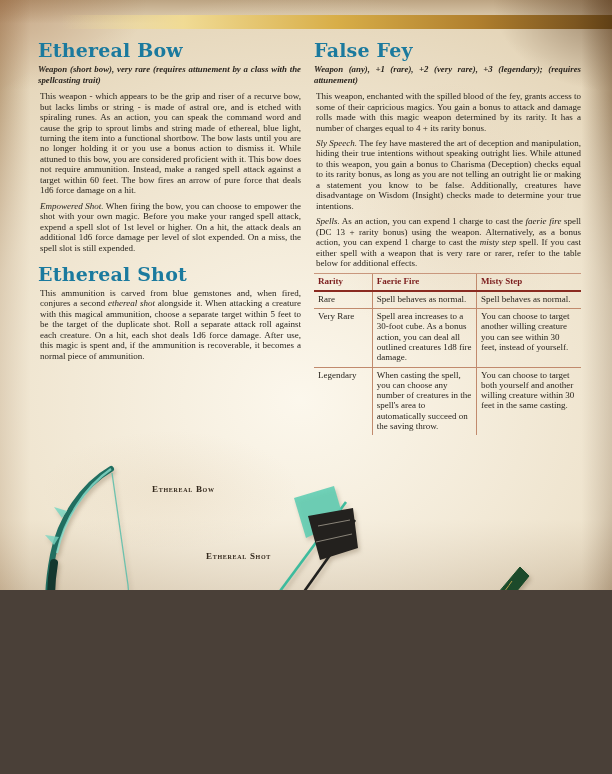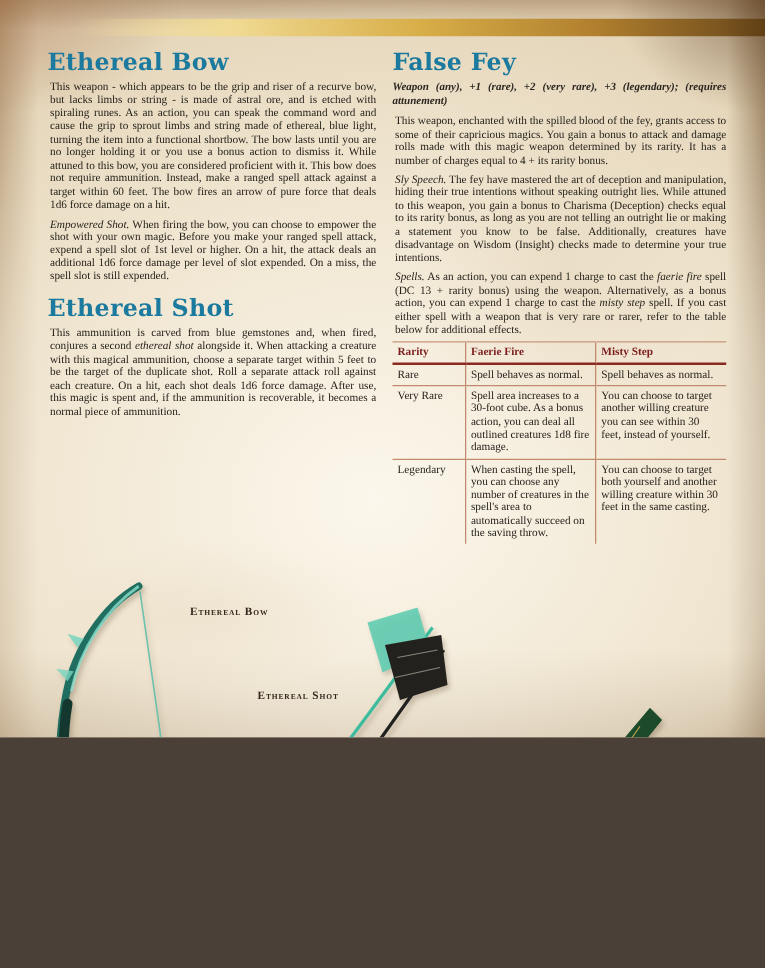--- a/index.html
+++ b/index.html
@@ -80,20 +80,21 @@
 </head>
 <body>
 
 <div class="page">
   <div class="gold-top"></div>
   <div class="stain s1"></div>
   <div class="stain s2"></div>
 
   <div class="col col-left">
     <h2 class="item-title">Ethereal Bow</h2>
+    <p class="item-sub">Weapon (short bow), very rare (requires attunement by a class with the spellcasting trait)</p>
     <p class="body">This weapon - which appears to be the grip and riser of a recurve bow, but lacks limbs or string - is made of astral ore, and is etched with spiraling runes. As an action, you can speak the command word and cause the grip to sprout limbs and string made of ethereal, blue light, turning the item into a functional shortbow. The bow lasts until you are no longer holding it or you use a bonus action to dismiss it. While attuned to this bow, you are considered proficient with it. This bow does not require ammunition. Instead, make a ranged spell attack against a target within 60 feet. The bow fires an arrow of pure force that deals 1d6 force damage on a hit.</p>
     <p class="body"><span class="lead">Empowered Shot.</span><span> When firing the bow, you can choose to empower the shot with your own magic. Before you make your ranged spell attack, expend a spell slot of 1st level or higher. On a hit, the attack deals an additional 1d6 force damage per level of slot expended. On a miss, the spell slot is still expended.</span></p>
 
     <h2 class="item-title mt">Ethereal Shot</h2>
     <p class="body"><span>This ammunition is carved from blue gemstones and, when fired, conjures a second </span><em class="sp">ethereal shot</em><span> alongside it. When attacking a creature with this magical ammunition, choose a separate target within 5 feet to be the target of the duplicate shot. Roll a separate attack roll against each creature. On a hit, each shot deals 1d6 force damage. After use, this magic is spent and, if the ammunition is recoverable, it becomes a normal piece of ammunition.</span></p>
   </div>
 
   <div class="col col-right">
     <h2 class="item-title">False Fey</h2>
     <p class="item-sub">Weapon (any), +1 (rare), +2 (very rare), +3 (legendary); (requires attunement)</p>

